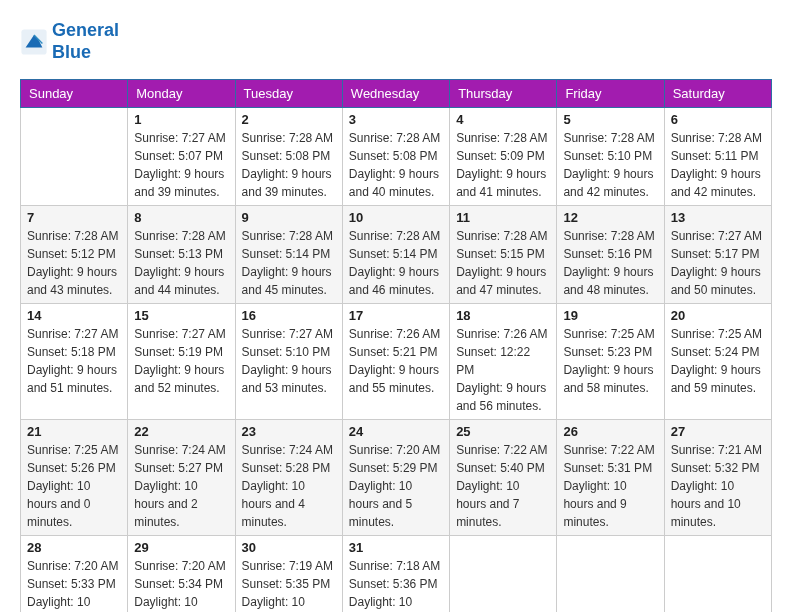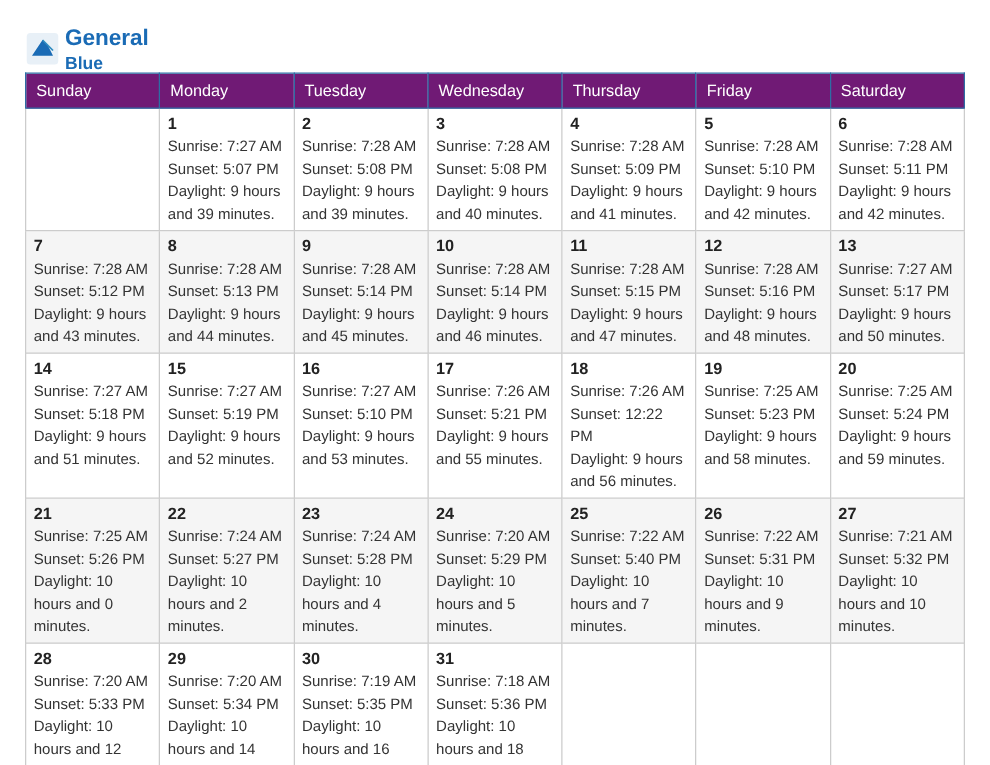--- a/index.html
+++ b/index.html
@@ -7,20 +7,21 @@
       font-family: Arial, sans-serif;
       background: #fff;
       width: 792px;
       min-height: 612px;
       padding: 20px;
     }
     .header {
       display: flex;
       justify-content: space-between;
       align-items: flex-start;
+      margin-bottom: 16px;
     }
     .logo {
       display: flex;
       align-items: center;
       gap: 4px;
     }
     .logo-icon {
       width: 28px;
       height: 28px;
     }
@@ -34,21 +35,21 @@
       font-size: 14px;
       color: #555;
       margin-top: 2px;
     }
     .calendar-table {
       width: 100%;
       border-collapse: collapse;
       font-size: 11px;
     }
     .calendar-table th {
-      background: #701a75;
+      background: #a21caf;
       color: #fff;
       text-align: left;
       padding: 6px 8px;
       font-size: 13px;
       font-weight: normal;
       border: 1px solid #2e6da4;
     }
     .calendar-table td {
       border: 1px solid #ccc;
       vertical-align: top;
@@ -81,21 +82,21 @@
   <div class="logo">
     <svg class="logo-icon" viewBox="0 0 40 40">
       <rect x="2" y="2" width="36" height="36" rx="4" fill="#1a6bb5" opacity="0.1"></rect>
       <path d="M8 28 L20 10 L32 22 L26 16 L32 28 Z" fill="#1a6bb5"></path>
       <path d="M20 10 L32 22" stroke="#2e8bc0" stroke-width="2" fill="none"></path>
     </svg>
     <div>
       <div style="font-size:18px;font-weight:bold;color:#1a1a2e;line-height:1.2;">
         <span style="color:#1a6bb5;">General</span>
       </div>
-      <div style="font-size:14px;font-weight:bold;color:#1a6bb5;line-height:1.2;">Blue</div>
+      <div style="font-size:18px;font-weight:bold;color:#1a6bb5;line-height:1.2;">Blue</div>
     </div>
   </div>
 </div>
 
 <table class="calendar-table">
   <thead>
     <tr>
       <th>Sunday</th>
       <th>Monday</th>
       <th>Tuesday</th>

